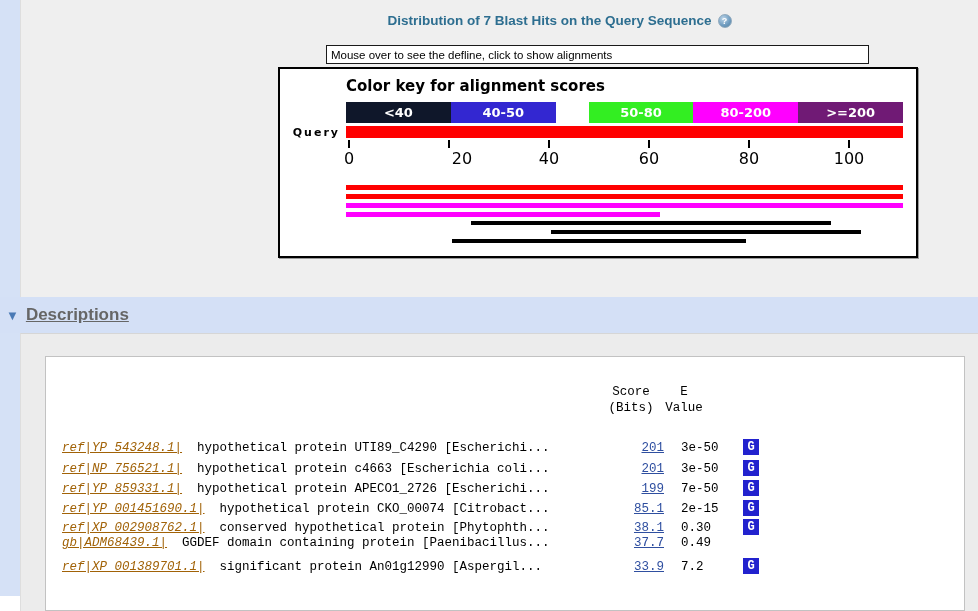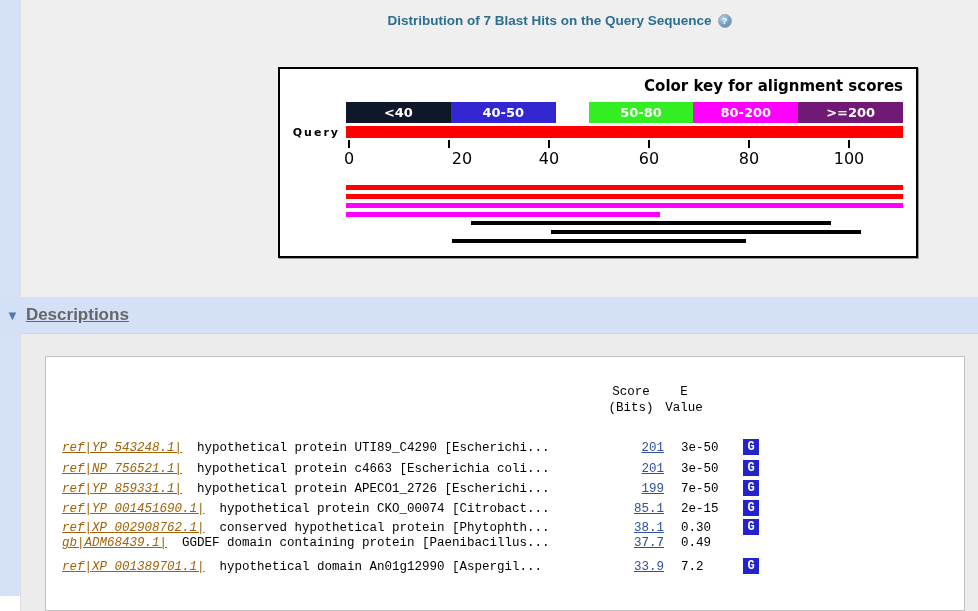--- a/index.html
+++ b/index.html
@@ -20,21 +20,21 @@
                background:radial-gradient(circle at 35% 30%, #BBD4E8, #6E9BBF 60%, #51809F);
                border:1px solid #8FA9BD; color:#fff; font-size:9px; font-weight:bold; cursor:pointer; }
 
   .defline-input { position:absolute; left:305px; top:45px; width:543px; height:19px;
                    border:1px solid #1a1a1a; background:#fff; font-family:"Liberation Sans",sans-serif;
                    font-size:11.5px; color:#000; padding:1px 4px; }
 
   
   .graphic-box { position:absolute; left:257px; top:67px; width:640px; height:191px;
                  background:#fff; border:2px solid #000; box-shadow:1px 1px 0 #9a9a9a; }
-  .gk-title { position:absolute; left:66px; top:8px; width:557px; text-align:right;
+  .gk-title { position:absolute; left:66px; top:8px; width:557px; text-align:left;
               font-family:"DejaVu Sans",sans-serif; font-size:15px; font-weight:bold; color:#000; }
   .gk-bar { position:absolute; left:66px; top:33px; width:557px; height:21px; display:flex; }
   .gk-seg { flex:1; display:flex; align-items:center; justify-content:center;
             color:#fff; font-family:"DejaVu Sans",sans-serif; font-size:13px; font-weight:bold; }
   .query-label { position:absolute; left:0; top:58px; width:60px; text-align:right;
                  font-family:"DejaVu Sans",sans-serif; font-size:11px; font-weight:bold;
                  letter-spacing:2px; line-height:11px; color:#000; }
   .query-bar { position:absolute; left:66px; top:57px; width:557px; height:12px; background:#FF0000; }
   .tick-line { position:absolute; top:71px; width:2px; height:8px; background:#000; }
   .tick-num { position:absolute; top:80px; width:44px; text-align:center;
@@ -71,20 +71,21 @@
 <div class="page">
 
   <div class="blue-strip"></div>
 
   <div class="top-panel">
     <div class="dist-title-row">
       <span class="dist-title">Distribution of 7 Blast Hits on the Query Sequence</span>
       <span class="help-icon">?</span>
     </div>
 
+    <input class="defline-input" type="text" value="Mouse over to see the defline, click to show alignments" style="">
 
     <div class="graphic-box">
       <div class="gk-title">Color key for alignment scores</div>
       <div class="gk-bar" id="key-bar">
           <div class="gk-seg" style="background: #0f172a;">&lt;40</div>
           <div class="gk-seg" style="background: rgb(51, 39, 209);">40-50</div>
           <div class="gk-seg" style="background: rgb(51, 238, 34); margin-left: 33px;">50-80</div>
           <div class="gk-seg" style="background: rgb(255, 0, 255);">80-200</div>
           <div class="gk-seg" style="background: #701a75;">&gt;=200</div>
         </div>
@@ -128,17 +129,17 @@
     <span class="hdr hdr-center" style="left:555px; top:44px; width:60px;">(Bits)</span>
     <span class="hdr hdr-center" style="left:613px; top:28px; width:50px;">E</span>
     <span class="hdr hdr-center" style="left:613px; top:44px; width:50px;">Value</span>
     <div id="rows">
         <div class="t-row" style="top: 84px;"><span class="acc-link">ref|YP_543248.1|</span><span class="row-desc">hypothetical protein UTI89_C4290 [Escherichi...</span><span class="score-link">201</span><span class="eval">3e-50</span><span class="gbadge">G</span></div>
         <div class="t-row" style="top: 105px;"><span class="acc-link">ref|NP_756521.1|</span><span class="row-desc">hypothetical protein c4663 [Escherichia coli...</span><span class="score-link">201</span><span class="eval">3e-50</span><span class="gbadge">G</span></div>
         <div class="t-row" style="top: 125px;"><span class="acc-link">ref|YP_859331.1|</span><span class="row-desc">hypothetical protein APECO1_2726 [Escherichi...</span><span class="score-link">199</span><span class="eval">7e-50</span><span class="gbadge">G</span></div>
         <div class="t-row" style="top: 145px;"><span class="acc-link">ref|YP_001451690.1|</span><span class="row-desc">hypothetical protein CKO_00074 [Citrobact...</span><span class="score-link">85.1</span><span class="eval">2e-15</span><span class="gbadge">G</span></div>
         <div class="t-row" style="top: 164px;"><span class="acc-link">ref|XP_002908762.1|</span><span class="row-desc">conserved hypothetical protein [Phytophth...</span><span class="score-link">38.1</span><span class="eval">0.30</span><span class="gbadge">G</span></div>
         <div class="t-row" style="top: 179px;"><span class="acc-link">gb|ADM68439.1|</span><span class="row-desc">GGDEF domain containing protein [Paenibacillus...</span><span class="score-link">37.7</span><span class="eval">0.49</span></div>
-        <div class="t-row" style="top: 203px;"><span class="acc-link">ref|XP_001389701.1|</span><span class="row-desc">hypothetical domain An01g12990 [Aspergil...</span><span class="score-link">33.9</span><span class="eval">7.2</span><span class="gbadge">G</span></div>
+        <div class="t-row" style="top: 203px;"><span class="acc-link">ref|XP_001389701.1|</span><span class="row-desc">significant protein An01g12990 [Aspergil...</span><span class="score-link">33.9</span><span class="eval">7.2</span><span class="gbadge">G</span></div>
       </div>
   </div>
 
 </div>
 
 </body></html>

